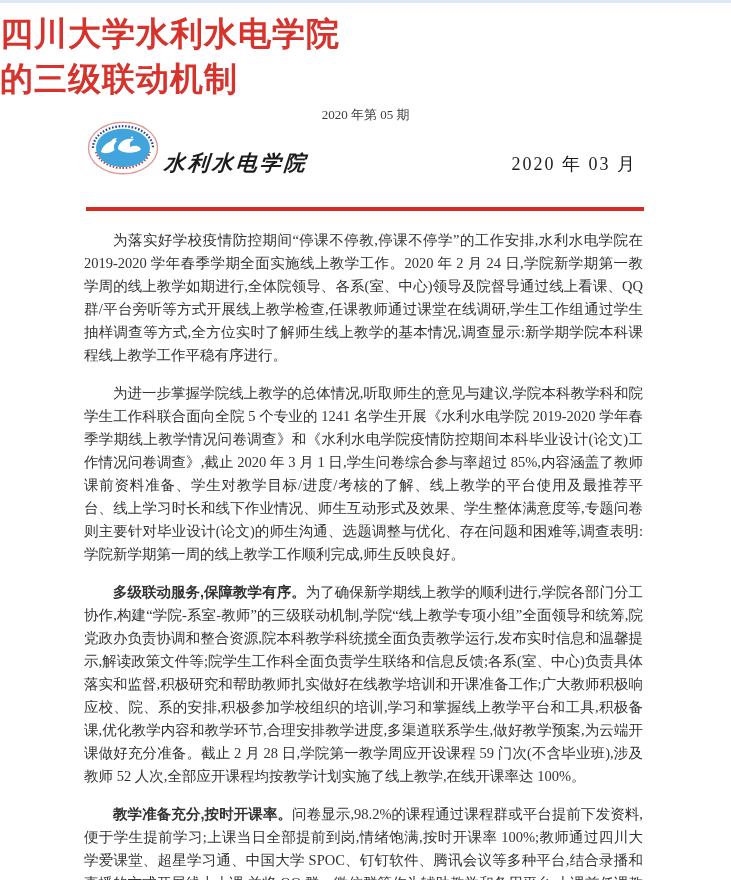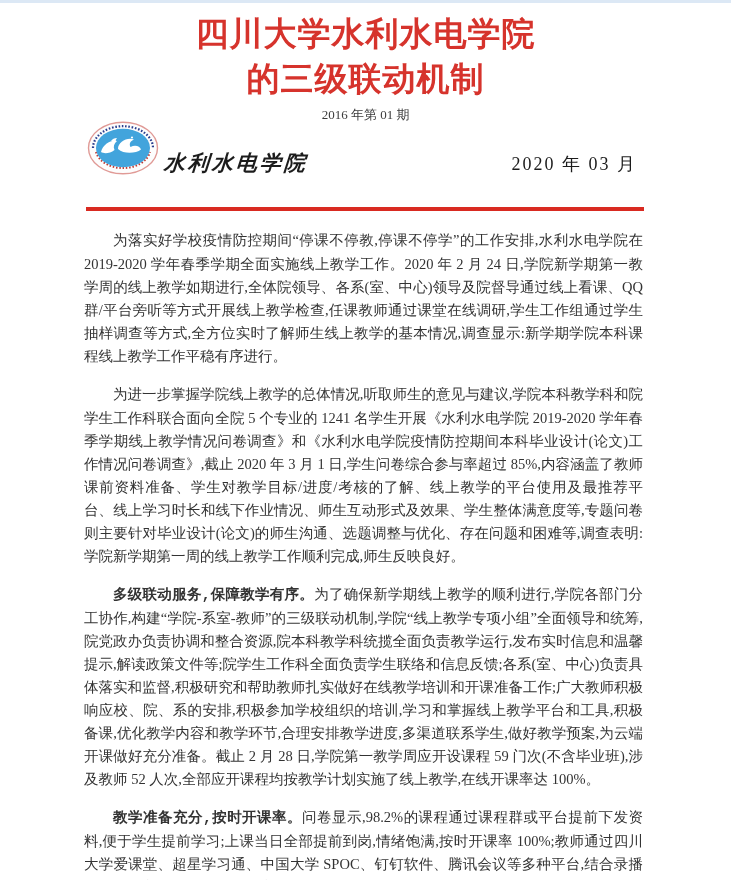--- a/index.html
+++ b/index.html
@@ -16,21 +16,21 @@
     overflow:hidden;
     font-family:"Liberation Serif","DejaVu Serif",serif;
     color:var(--body-text);
   }
   .edge-strip{height:3px;width:731px;background:var(--edge-tint);}
   .page{width:731px;height:877px;position:relative;}
 
   
   .masthead-title{
     margin-top:8px;
-    text-align:center;
+    text-align:left;
     color:var(--title-red);
     font-family:"Liberation Sans","DejaVu Sans",sans-serif;
     font-weight:700;
     font-size:33px;
     line-height:45px;
     letter-spacing:1px;
   }
   .issue-line{
     margin-top:6px;
     text-align:center;
@@ -79,36 +79,36 @@
   .para{
     font-size:14.5px;
     line-height:23px;
     text-align:justify;
     text-indent:2em;
     margin-bottom:15px;
     color:var(--body-text);
   }
   .para .lead{
     font-weight:700;
-    font-family:Liberation Mono, monospace;
+    font-family:Liberation Sans, sans-serif;
   }
 </style>
 </head>
 <body>
 
 <div class="edge-strip"></div>
 
 <div class="page">
 
   <div class="masthead-title">
     <div>四川大学水利水电学院</div>
     <div>的三级联动机制</div>
   </div>
 
-  <div class="issue-line">2016 年第 01 期</div>
+  <div class="issue-line">2020 年第 05 期</div>
 
   <div class="masthead-row">
     <div class="logo-wrap">
       <svg viewBox="0 0 72 54" width="72" height="54" aria-hidden="true">
 
         <ellipse cx="36" cy="27" rx="34.5" ry="25.8" fill="#fdfdfd" stroke="#e09a96" stroke-width="1.4"></ellipse>
 
         <path d="M6,27 A30,21.8 0 0 1 66,27" fill="none" stroke="#2a3f8f" stroke-width="2.2" stroke-dasharray="1.6 1.7"></path>
 
         <path d="M9,31 A27.5,19.8 0 0 0 63,31" fill="none" stroke="#c23b34" stroke-width="2" stroke-dasharray="1.5 1.8"></path>

